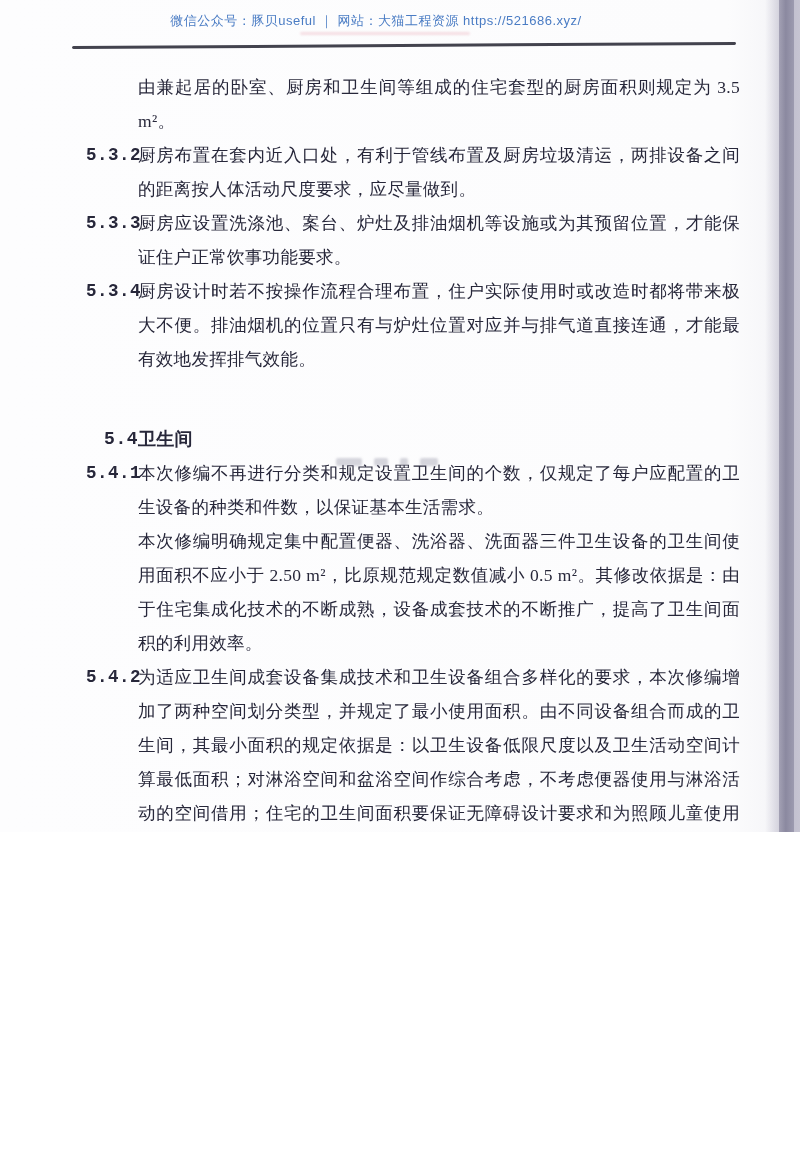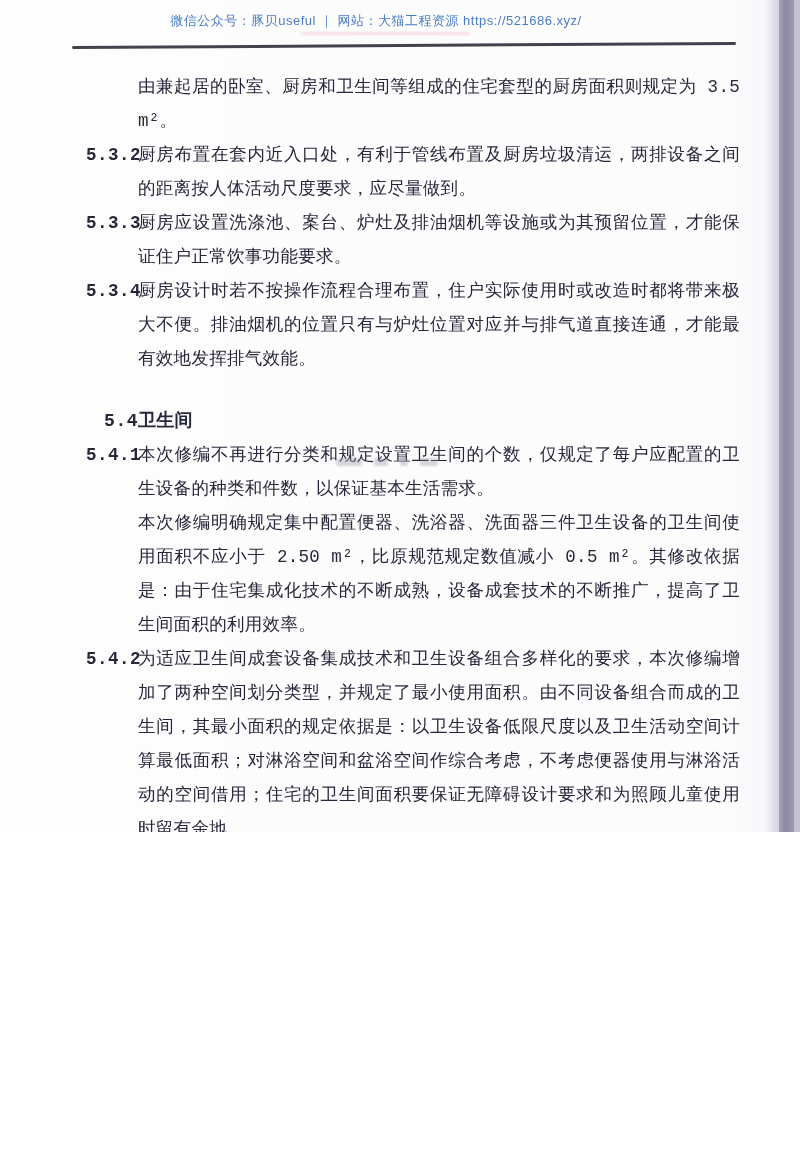--- a/index.html
+++ b/index.html
@@ -52,23 +52,22 @@
     font-size:17.5px;line-height:34px;
   }
   .para .num{
     font-weight:600;letter-spacing:.5px;
     font-family:Liberation Mono, monospace;
     text-align:right;
   }
   .para .txt{
     text-align:justify;text-justify:inter-character;
     letter-spacing:.3px;
-    font-family:Liberation Mono, monospace;
   }
-  .para.heading{margin-top:28px;}
+  .para.heading{margin-top:46px;}
   .para.heading .num,.para.heading .txt{font-weight:bold;font-size:18px;}
   .page-number{
     position:absolute;top:1082px;left:0;width:752px;text-align:left;
     font-size:20px;color:#2c2c3a;font-weight:600;
   }
   
   .ghost-smudge{
     position:absolute;top:452px;left:330px;width:180px;height:16px;
     opacity:.35;filter:blur(1.2px);
   }

